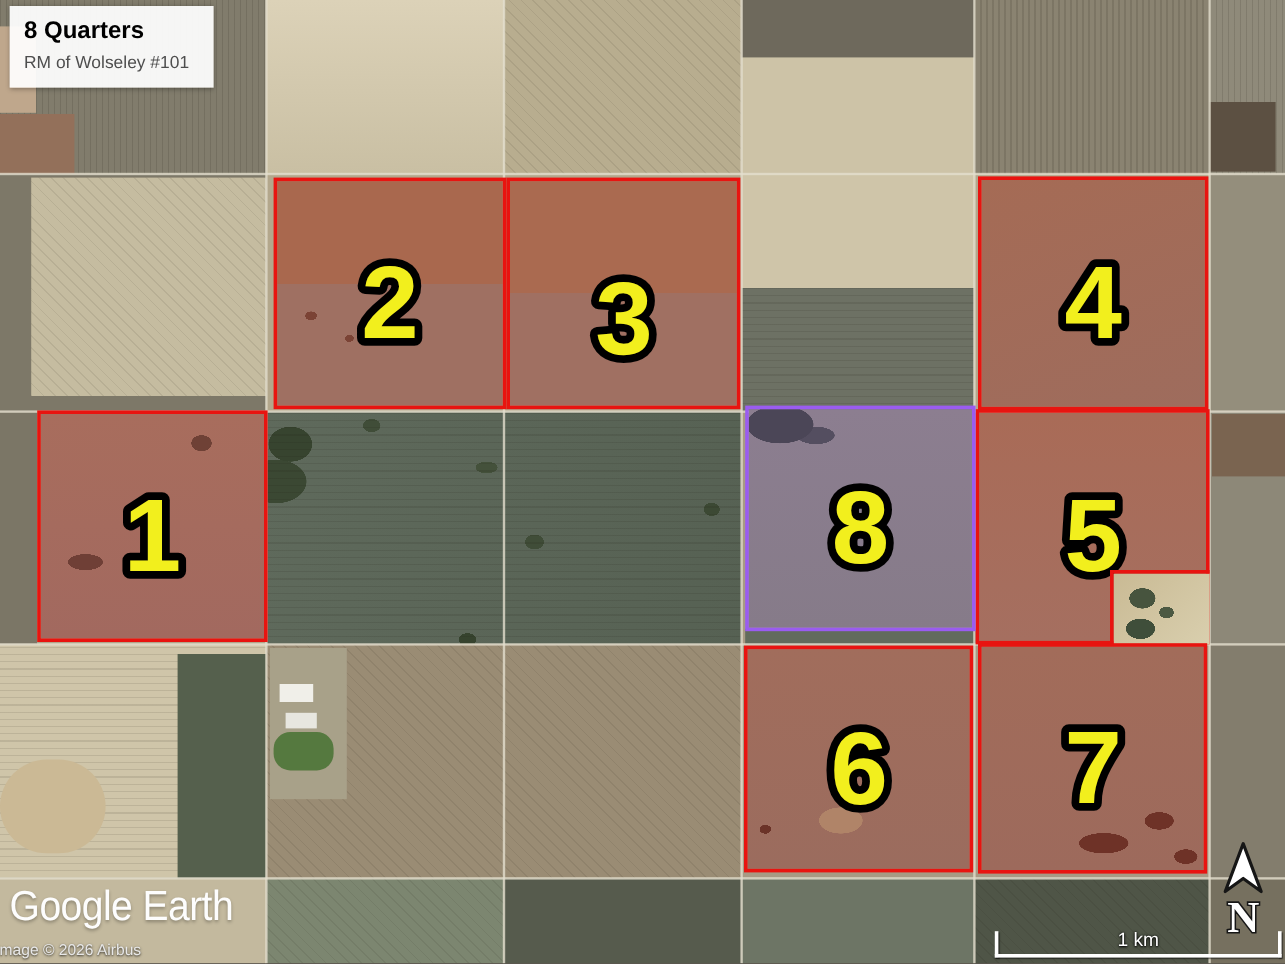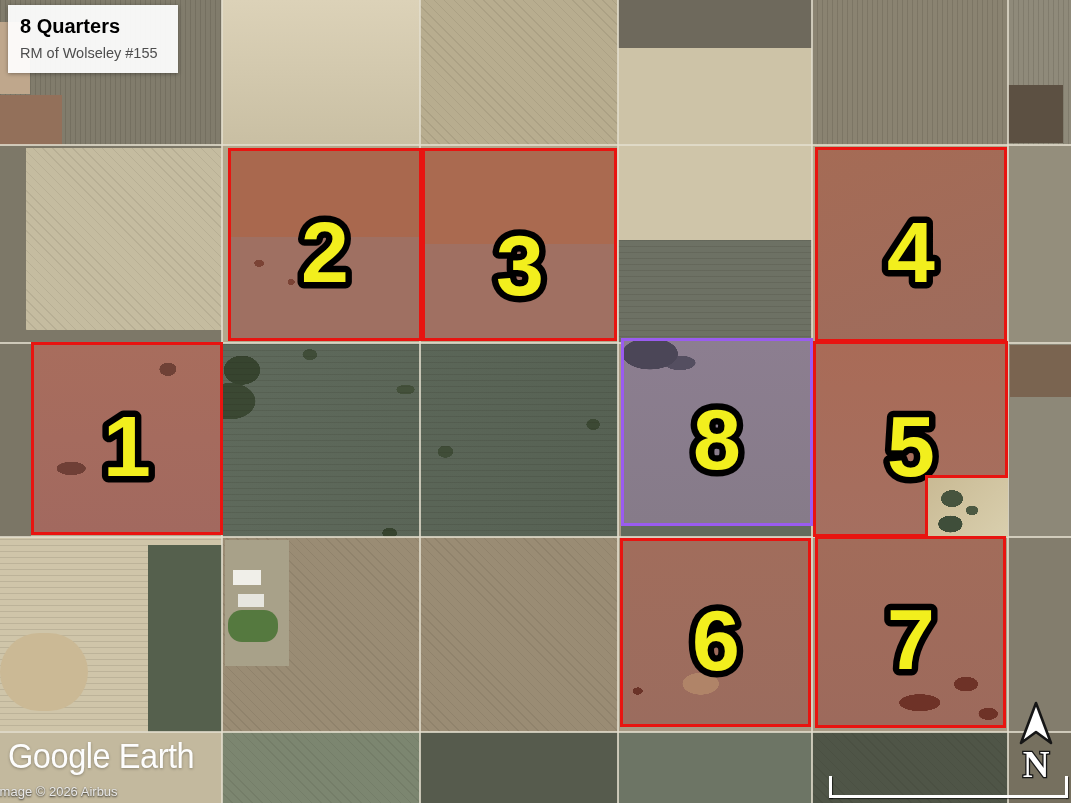--- a/index.html
+++ b/index.html
@@ -210,30 +210,31 @@
       radial-gradient(20px 12px at 80% 78%, #6e3227 60%, transparent 61%),
       radial-gradient(16px 10px at 92% 94%, #6e3227 60%, transparent 61%),
       linear-gradient(180deg,#a26c5a,#9d6a5c)">
     <svg class="plabel" width="140" height="110" viewBox="0 0 140 110">
         <text x="70" y="92">7</text>
       </svg>
   </div>
 
   <div class="title-card">
     <div class="t">8 Quarters</div>
-    <div class="s">RM of Wolseley #155</div>
+    <div class="s">RM of Wolseley #101</div>
   </div>
 
   <div class="ge-logo">Google Earth</div>
   <div class="copyright">Image © 2026 Airbus</div>
 
   <div class="scalebar">
     <div class="tick left"></div>
     <div class="tick right"></div>
     <div class="bar"></div>
+    <div class="sb-label">1 km</div>
   </div>
 
   <svg class="compass" viewBox="0 0 46 82">
     <polygon points="23,2 38,42 23,31 8,42" fill="#ffffff" stroke="#161616" stroke-width="2.6" stroke-linejoin="round"></polygon>
     <text class="n-text" x="23" y="76">N</text>
   </svg>
 
 </div>
 
 </body></html>

